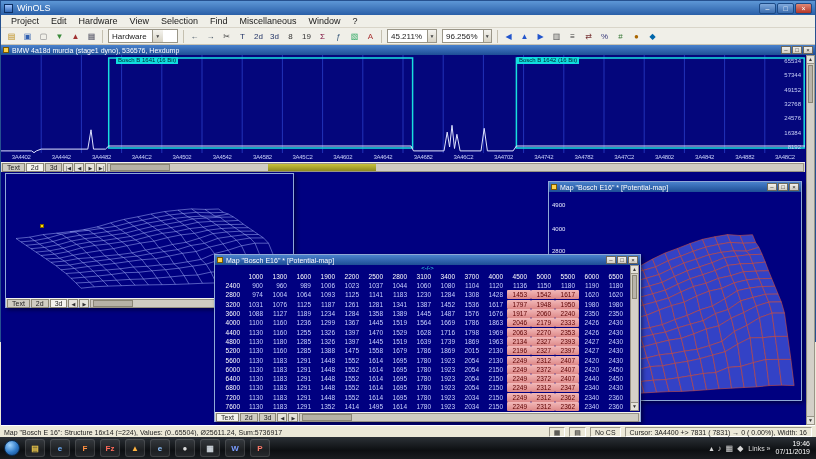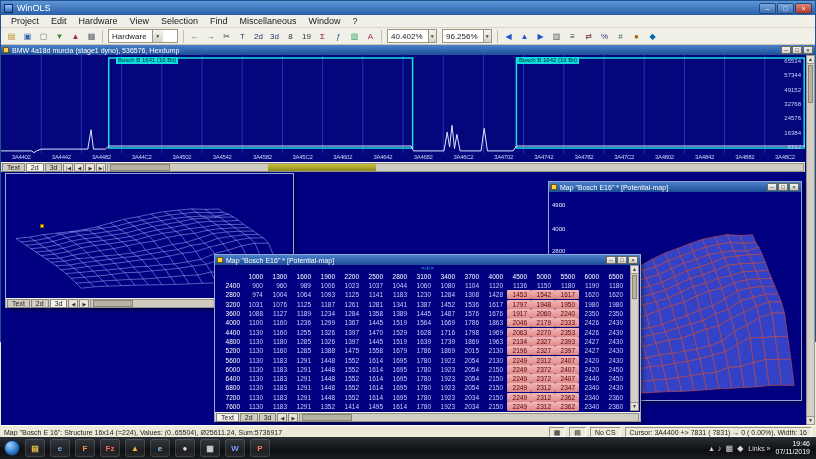--- a/index.html
+++ b/index.html
@@ -145,21 +145,21 @@
           <span class="tb-icon" style="color: rgb(34, 51, 102);">3d</span>
           <span class="tb-icon" style="color: rgb(51, 51, 51);">8</span>
           <span class="tb-icon" style="color: rgb(51, 51, 51);">19</span>
           <span class="tb-icon" style="color: rgb(119, 0, 51);">Σ</span>
           <span class="tb-icon" style="color: rgb(51, 85, 119);">ƒ</span>
           <span class="tb-icon" style="color: rgb(51, 170, 102);">▧</span>
           <span class="tb-icon" style="color: rgb(170, 51, 51);">A</span>
         </span>
       <span class="tb-sep"></span>
       <span class="tb-combo" style="width:50px">
-        <span>40.402%</span>
+        <span>45.211%</span>
         <span class="arrow">▼</span>
       </span>
       <span class="tb-combo" style="width:50px">
         <span>96.256%</span>
         <span class="arrow">▼</span>
       </span>
       <span class="tb-sep"></span>
       <span style="display:flex;gap:1px;">
 
       <span class="tb-icon" style="color: rgb(34, 85, 204);">◀</span>

